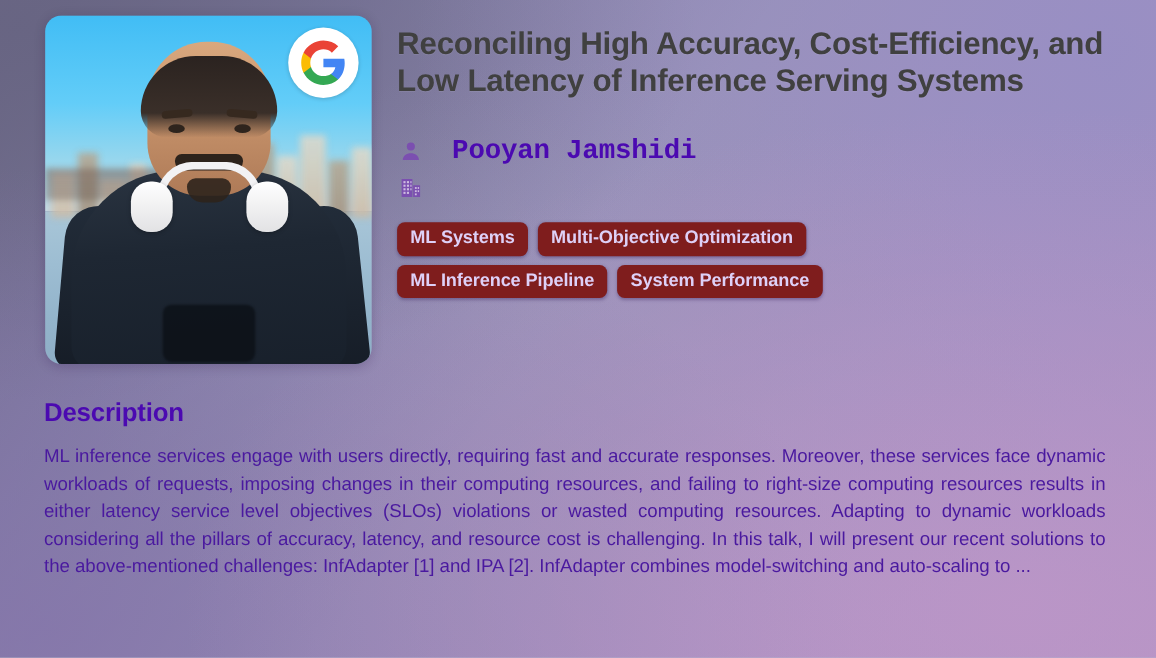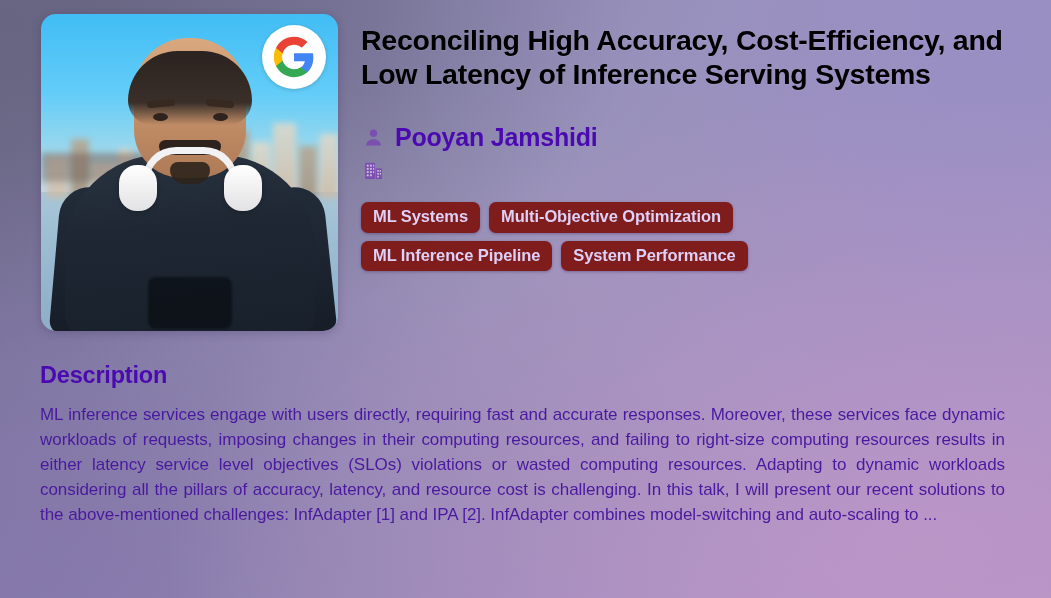--- a/index.html
+++ b/index.html
@@ -261,33 +261,34 @@
     left: 361px;
     top: 24px;
     width: 670px;
   }
 
   #talk-title {
     font-size: 28.5px;
     font-weight: 700;
     line-height: 1.19;
     letter-spacing: -0.25px;
-    color: #000000;
+    color: #404040;
     margin: 0;
     text-shadow: 0 1px 0 rgba(255,255,255,0.07);
   }
 
   #speaker-block {
     margin-top: 30px;
   }
   .sp-row {
     display: flex;
     align-items: center;
-    gap: 10px;
+    gap: 26px;
     margin-bottom: 4px;
+    font-family: Liberation Mono, monospace;
   }
   .sp-icon {
     width: 24px;
     min-width: 24px;
     height: 26px;
     display: flex;
     align-items: center;
     justify-content: center;
     color: #7b4fb0;
   }

